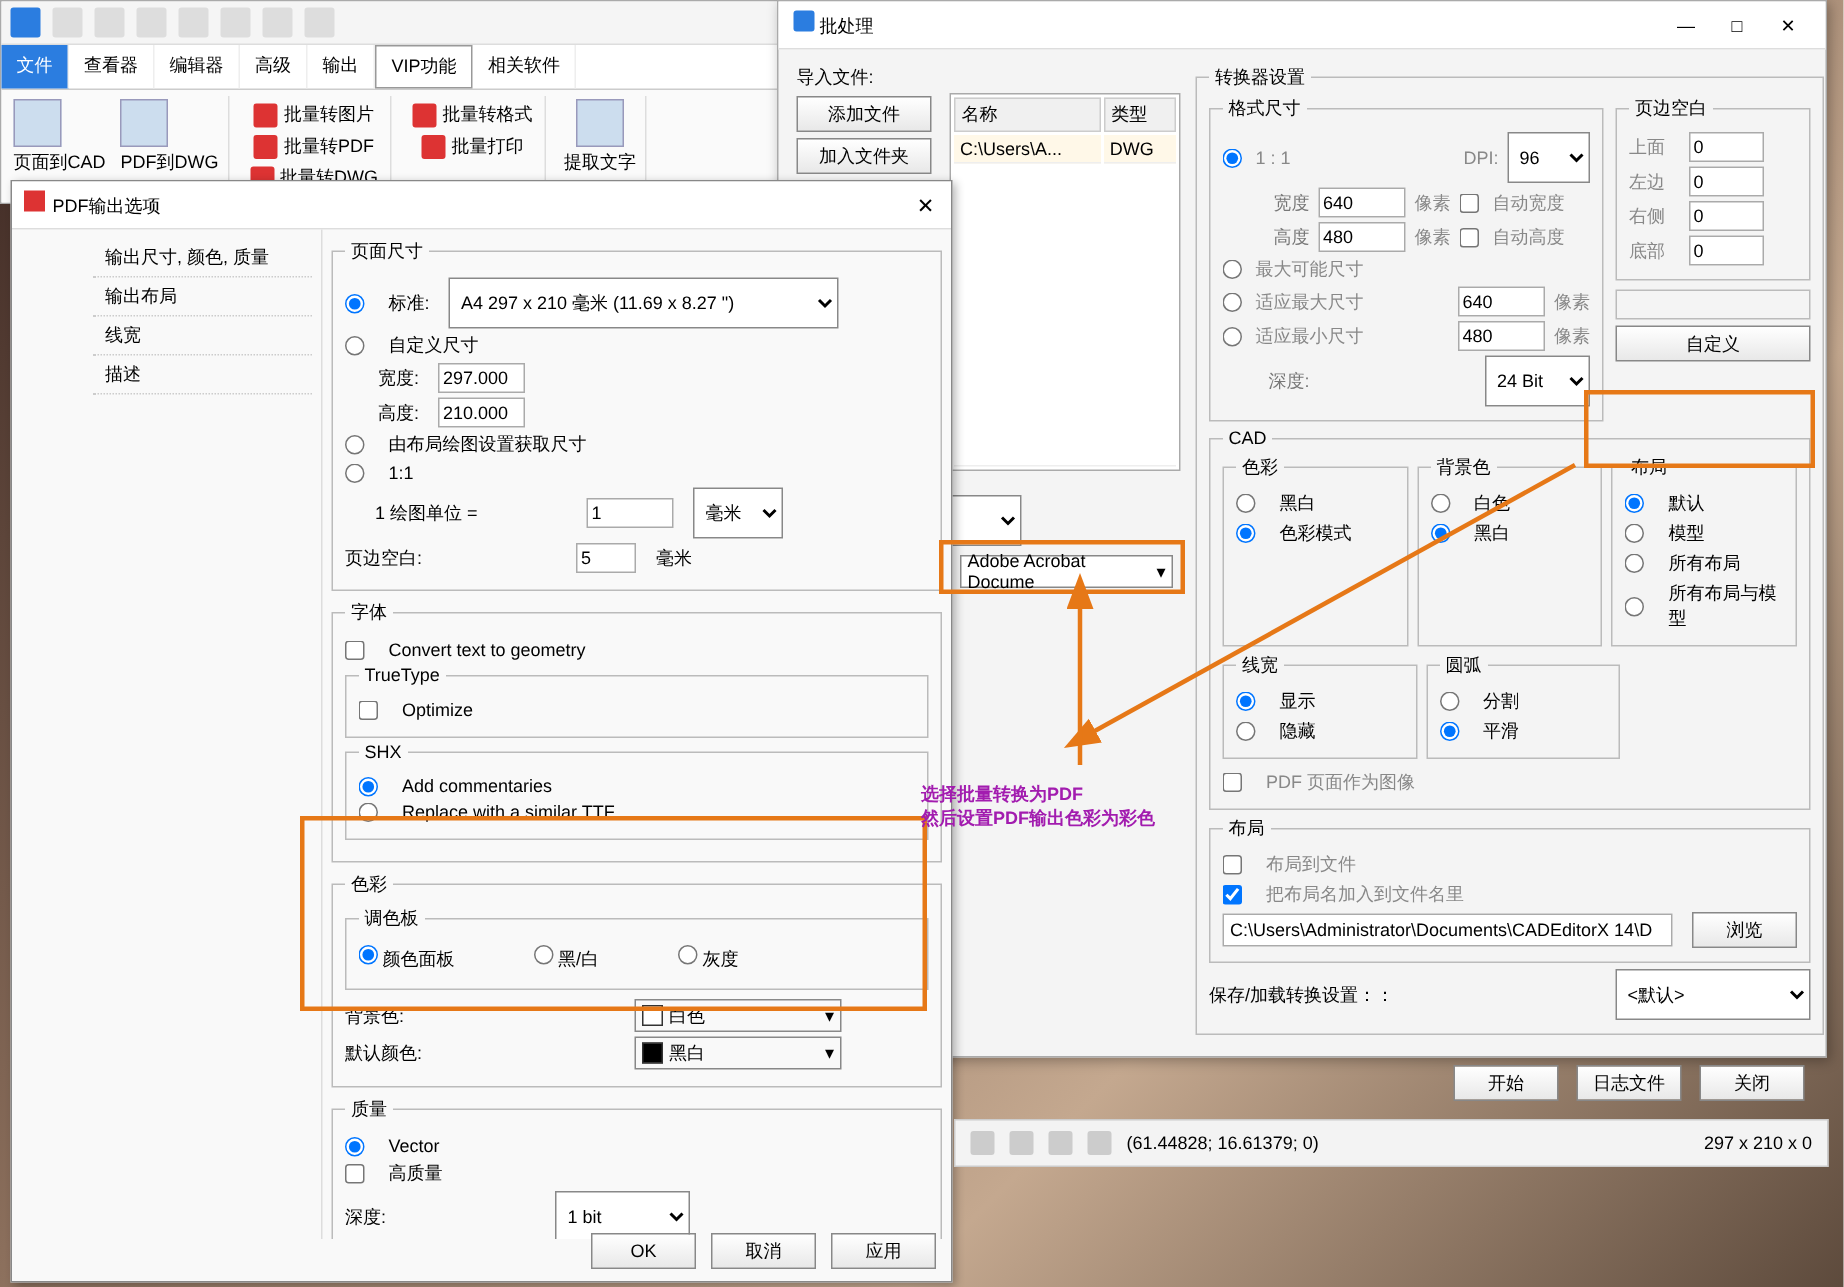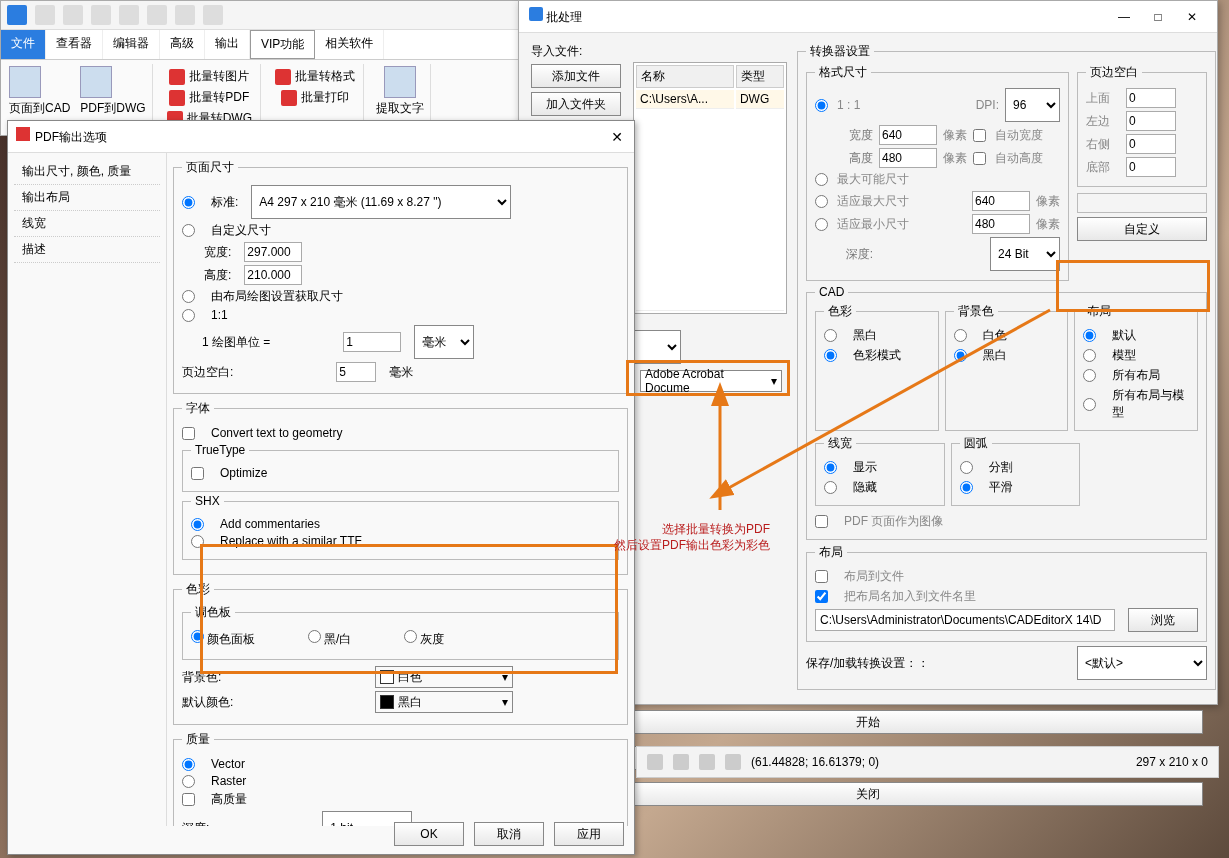--- a/index.html
+++ b/index.html
@@ -19,60 +19,60 @@
 .ribbon-item { display: flex; align-items: center; gap: 4px; padding: 2px; }
 .ribbon-item .ico { width: 16px; height: 16px; background: #d33; border-radius: 2px; }
 .big-ico { width: 32px; height: 32px; background: #cde; border: 1px solid #99b; margin-bottom: 2px; }
 
 
 .pdf-dialog { position: absolute; left: 7px; top: 120px; width: 628px; height: 735px; background: #f9f9f9; border: 1px solid #888; box-shadow: 2px 2px 6px rgba(0,0,0,.3); }
 .dlg-title { background: #fff; padding: 6px 8px; border-bottom: 1px solid #ddd; display: flex; align-items: center; justify-content: space-between; }
 .dlg-title .icon { width: 14px; height: 14px; background: #d33; display: inline-block; margin-right: 5px; }
 .dlg-close { width: 18px; text-align: center; cursor: pointer; font-size: 14px; }
 .dlg-body { display: flex; height: calc(100% - 60px); }
-.dlg-left { width: 159px; border-right: 1px solid #ddd; padding: 6px; }
+.dlg-left { width: 159px; border-right: 1px solid #ddd; padding: 6px; margin-left: 48px; }
 .dlg-left-item { padding: 4px 8px; border-bottom: 1px dotted #ccc; }
 .dlg-right { flex: 1; padding: 6px; overflow: hidden; }
 fieldset { border: 1px solid #bbb; margin-bottom: 6px; padding: 6px 8px 8px; }
 legend { padding: 0 4px; }
 .row { display: flex; align-items: center; gap: 13px; margin: 3px 0; }
 .row label.indent { margin-left: 22px; }
 input[type=radio],input[type=checkbox]{ margin-right: 3px; }
 input.txt { width: 58px; height: 20px; padding: 2px; border: 1px solid #aaa; }
 select { height: 34px; border: 1px solid #888; background: #fff; padding: 1px 3px; }
 .wide-select { width: 260px; }
 .color-select { width: 138px; display: inline-flex; align-items: center; gap: 4px; padding: 2px 4px; height: 22px; }
 .swatch { width: 14px; height: 14px; border: 1px solid #333; }
 .swatch.white { background: #fff; }
 .swatch.black { background: #000; }
 .dlg-buttons { position: absolute; bottom: 8px; right: 10px; display: flex; gap: 10px; }
 .btn { min-width: 70px; height: 24px; border: 1px solid #888; background: linear-gradient(#fff,#e8e8e8); cursor: pointer; }
 
 
 .hl { position: absolute; border: 3px solid #e67817; pointer-events: none; }
-.annot { position: absolute; color: #b91c1c; font-size: 17px; font-weight: normal; line-height: 1.3; text-align: right; }
+.annot { position: absolute; color: #a21caf; font-size: 17px; font-weight: bold; line-height: 1.3; }
 .arrow-svg { position: absolute; pointer-events: none; }
 
 
 .batch-dialog { position: absolute; left: 518px; top: 0; width: 700px; height: 705px; background: #f4f4f4; border: 1px solid #aaa; box-shadow: 2px 2px 8px rgba(0,0,0,.3); }
 .batch-title { padding: 6px 10px; border-bottom: 1px solid #ddd; display: flex; justify-content: space-between; align-items: center; background: #fff; }
 .win-btns { display: flex; gap: 4px; }
 .win-btns span { width: 30px; text-align: center; cursor: pointer; }
 .batch-body { padding: 10px 12px; display: flex; gap: 10px; }
 .batch-left { width: 258px; }
 .batch-right { flex: 1; }
 .file-table { width: 100%; border: 1px solid #aaa; height: 230px; background: #fff; }
 .file-table th { background: #f0f0f0; border: 1px solid #ccc; padding: 2px 4px; text-align: left; font-weight: normal; }
 .file-table td { padding: 2px 4px; border-bottom: 1px solid #eee; background: #fff8e8; }
 fieldset.tight { padding: 4px 8px 6px; margin-bottom: 4px; }
 .field-row { display: flex; align-items: center; gap: 6px; margin: 3px 0; }
 .field-row .lbl { width: 58px; text-align: right; color: #777; }
 .dis { color: #888; align-items: center; }
 .long-input { width: 300px; height: 22px; border: 1px solid #aaa; padding: 2px 4px; }
-.bottom-btns { display: flex; justify-content: flex-end; gap: 12px; padding: 6px 14px; flex-direction: column; }
+.bottom-btns { display: flex; justify-content: flex-end; gap: 12px; padding: 6px 14px; }
 
 
 .statusbar { position: absolute; bottom: 80px; left: 636px; right: 10px; height: 32px; background: #f3f3f3; border: 1px solid #ccc; display: flex; align-items: center; padding: 0 10px; gap: 10px; }
 .statusbar .sb-ico { width: 16px; height: 16px; background: #ccc; border-radius: 2px; }
 .statusbar .coords { flex: 1; }
 .statusbar .dims { margin-left: auto; }
 </style>
 </head>
 <body>
 
@@ -458,24 +458,20 @@
           </div>
       </fieldset>
 
       <fieldset>
         <legend>质量</legend>
         <div class="row">
             <input type="radio" checked="" style="">
             <span>Vector</span>
           </div>
         <div class="row">
-            <input type="radio" style="">
-            <span>Raster</span>
-          </div>
-        <div class="row">
             <input type="checkbox" style="">
             <span>高质量</span>
           </div>
         <div class="row">
             <span>深度:</span>
           <select style="width:90px;margin-left:100px"><option>1 bit</option></select>
           </div>
       </fieldset>
     </div>
   </div>

